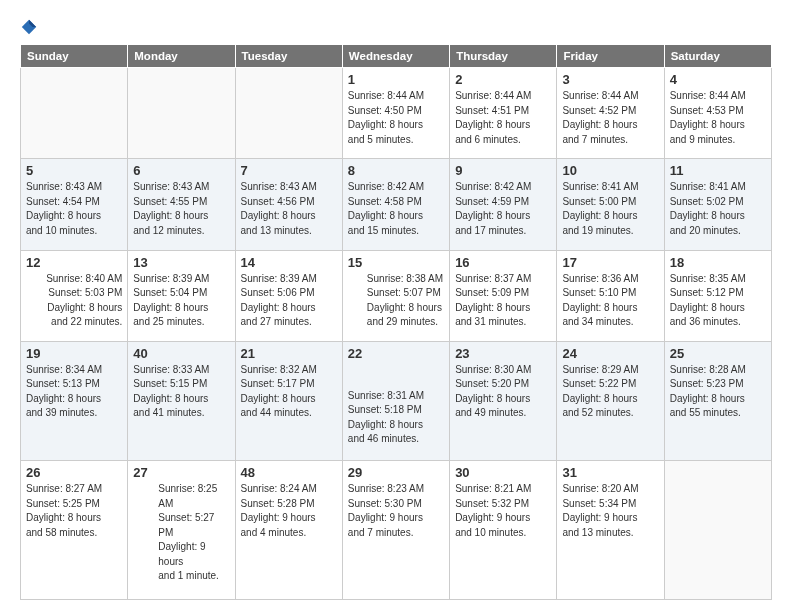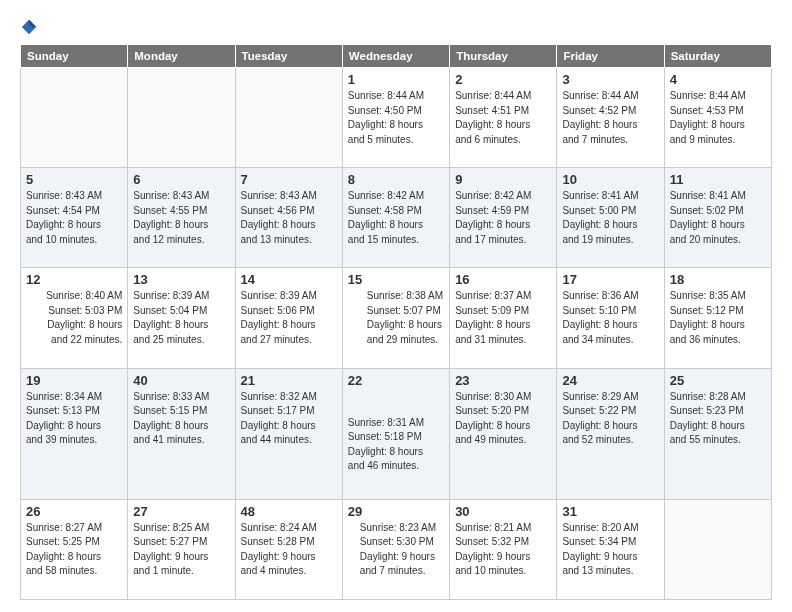--- a/index.html
+++ b/index.html
@@ -320,35 +320,35 @@
         <tr>
           <td>
             <span class="day-num">26</span>
             <div class="day-info" style="white-space: pre-line;">Sunrise: 8:27 AM
 Sunset: 5:25 PM
 Daylight: 8 hours
 and 58 minutes.</div>
           </td>
           <td>
             <span class="day-num">27</span>
-            <div class="day-info" style="white-space: pre-line;">Sunrise: 8:25 AM
+            <div class="day-info" style="white-space: pre-line; margin-left: 25px;">Sunrise: 8:25 AM
 Sunset: 5:27 PM
 Daylight: 9 hours
 and 1 minute.</div>
           </td>
           <td>
             <span class="day-num">48</span>
             <div class="day-info" style="white-space: pre-line;">Sunrise: 8:24 AM
 Sunset: 5:28 PM
 Daylight: 9 hours
 and 4 minutes.</div>
           </td>
           <td>
             <span class="day-num">29</span>
-            <div class="day-info" style="white-space: pre-line; margin-left: 12px;">Sunrise: 8:23 AM
+            <div class="day-info" style="white-space: pre-line;">Sunrise: 8:23 AM
 Sunset: 5:30 PM
 Daylight: 9 hours
 and 7 minutes.</div>
           </td>
           <td>
             <span class="day-num">30</span>
             <div class="day-info" style="white-space: pre-line;">Sunrise: 8:21 AM
 Sunset: 5:32 PM
 Daylight: 9 hours
 and 10 minutes.</div>

